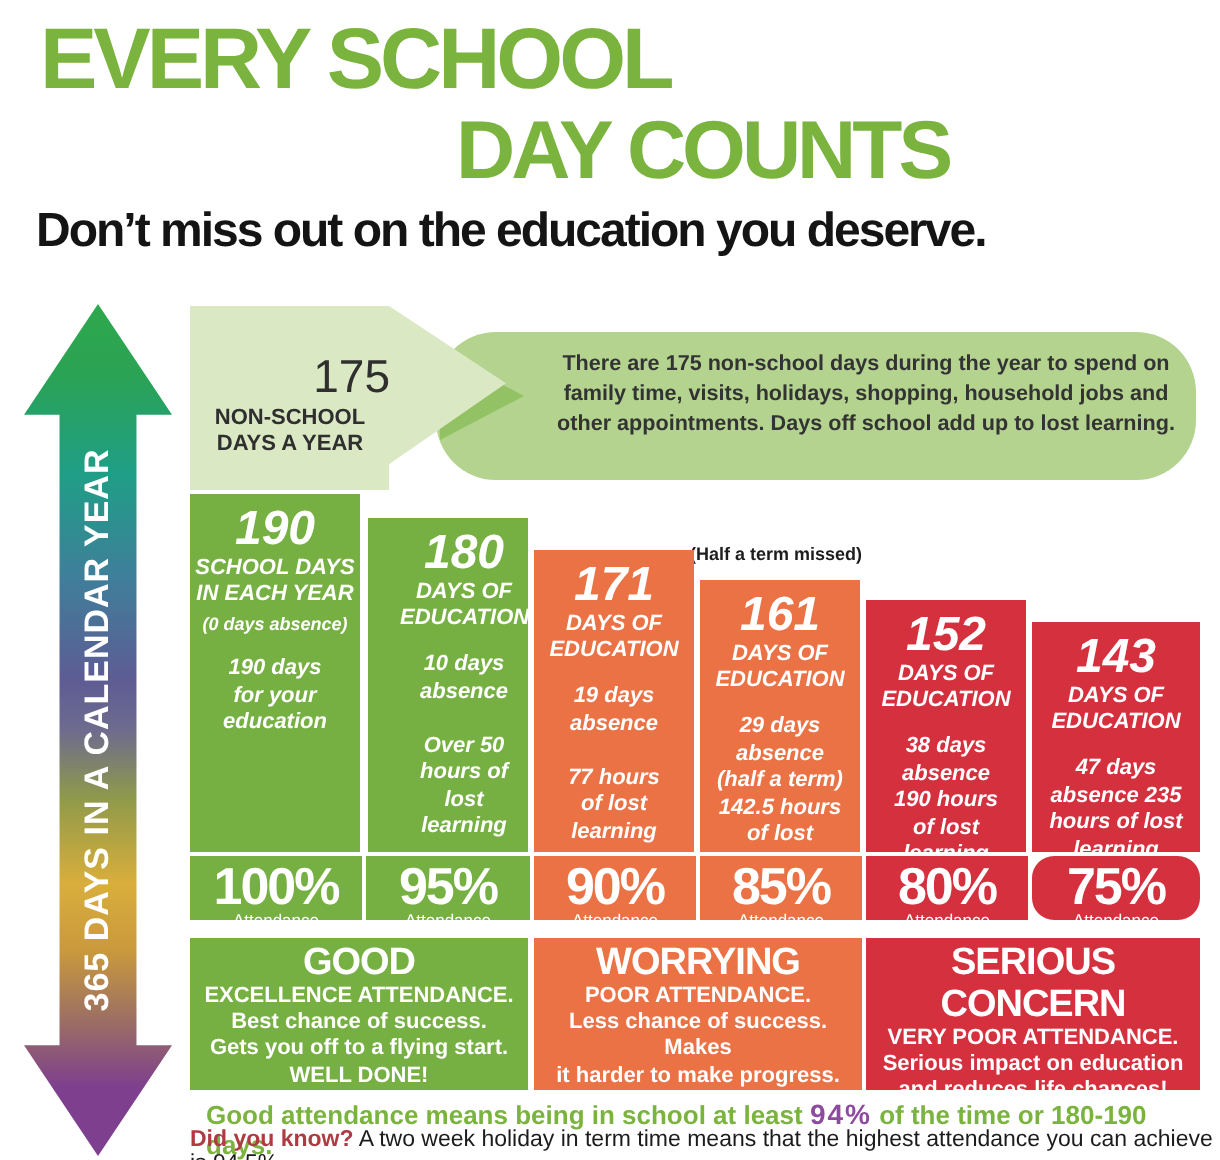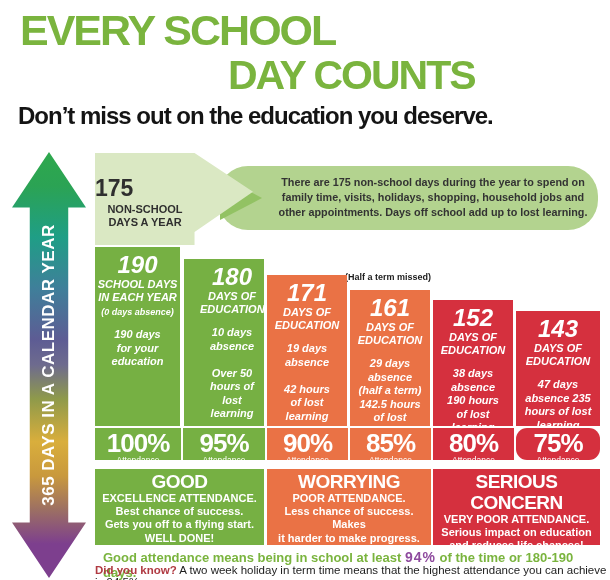--- a/index.html
+++ b/index.html
@@ -19,25 +19,25 @@
     background:linear-gradient(180deg,#2ea84d 0%,#2ba354 8%,#1f9e86 20%,#3f7f9a 32%,
       #5d5c94 44%,#6e6b8e 50%,#8f9a4a 58%,#d9ae3c 68%,#c9993d 76%,#9c6f63 84%,#7d3f8e 92%,#7d3f8e 100%);
     clip-path:polygon(50% 0,100% 13%,76% 13%,76% 87%,100% 87%,50% 100%,0 87%,24% 87%,24% 13%,0 13%); }
   .cal-arrow span { position:absolute; left:50%; top:50%;
     transform:translate(-50%,-50%) rotate(-90deg); white-space:nowrap;
     color:#ffffff; font-weight:700; font-size:17px; letter-spacing:0.5px; }
 
   
   .pent { position:absolute; left:95px; top:153px; width:158px; height:92px; background:#dae8c3;
     clip-path:polygon(0 0,63% 0,100% 42%,63% 86%,63% 100%,0 100%); }
-  .pent .num { position:absolute; left:0; top:22px; width:100px; text-align:left;
-    font-size:23px; font-weight:700; color:#2f2f2f; }
+  .pent .num { position:absolute; left:0; top:22px; width:100px; text-align:right;
+    font-size:23px; font-weight:400; color:#2f2f2f; }
   .pent .lbl { position:absolute; left:0; top:50px; width:100px; text-align:center;
     font-size:11px; font-weight:700; color:#2f2f2f; white-space:pre-line; line-height:13px; }
-  .bubble { position:absolute; left:218px; top:166px; width:380px; height:64px;
+  .bubble { position:absolute; left:218px; top:166px; width:380px; height:74px;
     background:#b3d38f; border-radius:30px; }
   .bubble .tri { position:absolute; left:2px; top:10px; width:42px; height:44px; background:#92c263;
     clip-path:polygon(0 0,100% 50%,0 100%); }
   .bubble .txt { position:absolute; left:54px; top:9px; width:322px; text-align:center;
     font-size:10.8px; font-weight:700; color:#333333; line-height:15px; }
 
   
   .col { position:absolute; bottom:154px; text-align:center; color:#ffffff;font-style:italic; }
   .c-green { background:#76b043; } .c-orange { background:#ea7245; } .c-red { background:#d5303e; }
   .col .num  { font-size:24px; font-weight:700; line-height:26px; margin-top:5px; }
@@ -121,21 +121,21 @@
 lost
 learning</div>
   </div>
   <div id="col2" class="col c-orange">
     <div class="num">171</div>
     <div class="head">DAYS OF
 EDUCATION</div>
     <div class="body">19 days
 absence
 
-42 hours
+77 hours
 of lost
 learning</div>
   </div>
   <div id="col3" class="col c-orange">
     <div class="num">161</div>
     <div class="head">DAYS OF
 EDUCATION</div>
     <div class="body">29  days
 absence
 (half a term)

